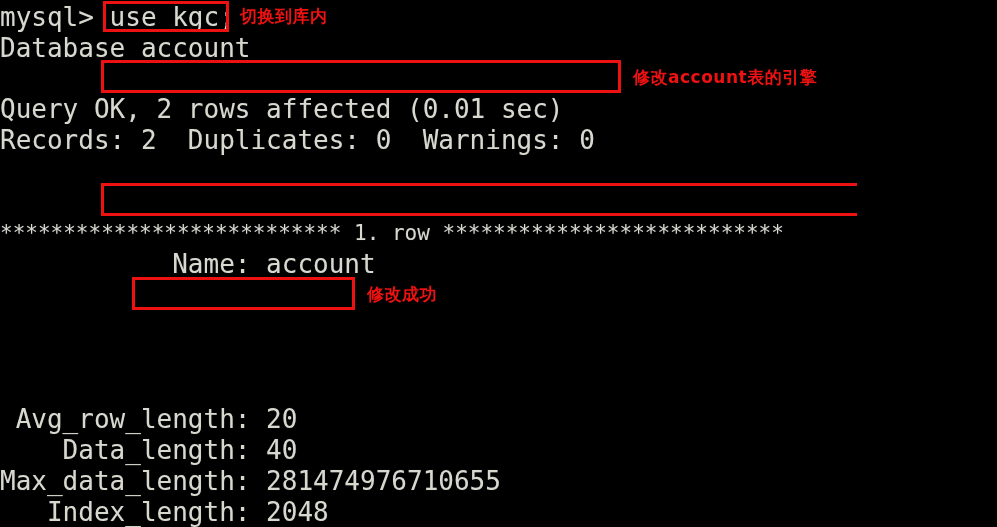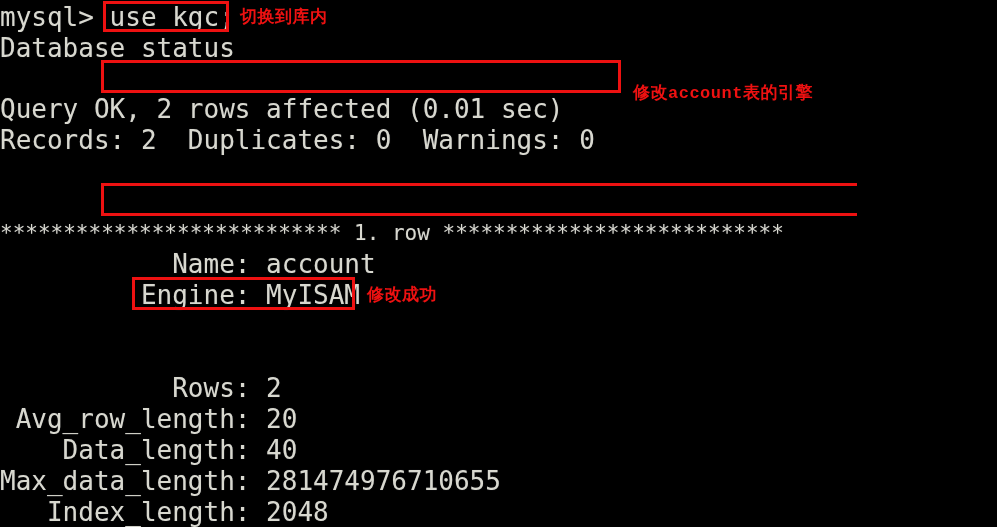--- a/index.html
+++ b/index.html
@@ -50,36 +50,34 @@
     white-space: pre;
     letter-spacing: 0.5px;
   }
 </style>
 </head>
 <body>
 
 <div id="terminal">
 
   <div class="term-line" style="top:1px">mysql&gt; use kgc;</div>
-  <div class="term-line" style="top:32px">Database status</div>
+  <div class="term-line" style="top:32px">Database account</div>
   <div class="term-line" style="top:93px">Query OK, 2 rows affected (0.01 sec)</div>
   <div class="term-line" style="top:124px">Records: 2  Duplicates: 0  Warnings: 0</div>
   <div class="term-line" style="top:155px"></div>
   <div class="term-line" style="top:217px;font-size:21px">*************************** 1. row ***************************</div>
   <div class="term-line" style="top:248px">           Name: account</div>
-  <div class="term-line" style="top:279px">         Engine: MyISAM</div>
-  <div class="term-line" style="top:372px">           Rows: 2</div>
   <div class="term-line" style="top:403px"> Avg_row_length: 20</div>
   <div class="term-line" style="top:434px">    Data_length: 40</div>
   <div class="term-line" style="top:465px">Max_data_length: 281474976710655</div>
   <div class="term-line" style="top:496px">   Index_length: 2048</div>
 
   <div class="hl-box" style="left:103px;  top:1px;   width:126px; height:31px;"></div>
   <div class="hl-box" style="left:101px;  top:60px;  width:520px; height:33px;"></div>
   <div class="hl-box" style="left:101px;  top:183px; width:765px; height:33px;"></div>
   <div class="hl-box" style="left:132px;  top:277px; width:223px; height:33px;"></div>
 
   <div class="annot" style="left:240px; top:6px;">切换到库内</div>
-  <div class="annot" style="left:633px; top:84px;font-family:Liberation Mono, monospace;">修改account表的引擎</div>
+  <div class="annot" style="left:633px; top:67px;">修改account表的引擎</div>
   <div class="annot" style="left:879px; top:189px;margin-top:43px;">查看引擎</div>
   <div class="annot" style="left:367px; top:284px;">修改成功</div>
 
 </div>
 
 </body></html>

